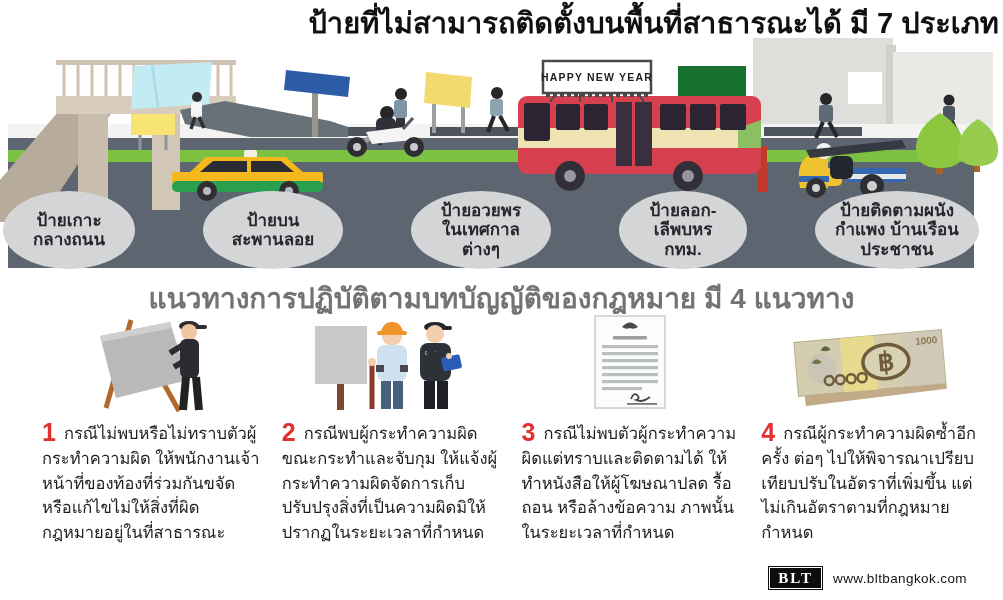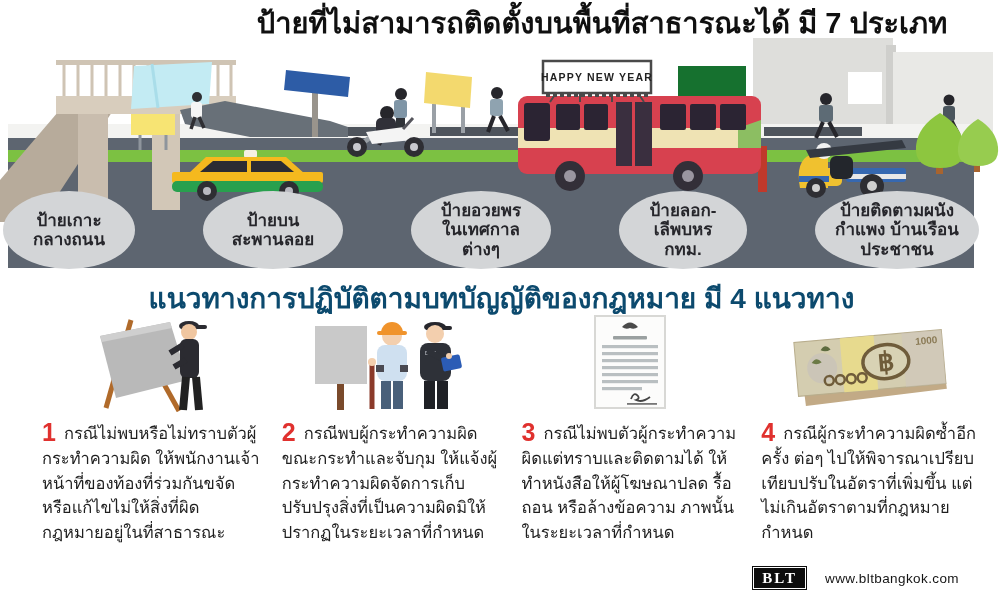--- a/index.html
+++ b/index.html
@@ -1,57 +1,57 @@
 <!DOCTYPE html>
 <html><head>
 <meta charset="utf-8">
 <style>
   html,body{margin:0;padding:0;background:#fff;}
   .page{
     position:relative;width:1003px;height:600px;overflow:hidden;background:#fff;
     font-family:"Liberation Sans",sans-serif;color:#1c1c1c;
   }
   .title{
-    position:absolute;top:6px;left:205px;right:4px;text-align:center;
+    position:absolute;top:6px;left:205px;right:4px;text-align:right;
     font-size:29px;font-weight:800;color:#101010;line-height:1.2;
   }
   .scene{position:absolute;top:0;left:0;width:1003px;height:272px;}
   .circles{
     position:absolute;top:190px;left:8px;width:966px;height:80px;
     display:flex;justify-content:space-between;align-items:center;
   }
   .circle{
     flex:none;height:78px;border-radius:50%;background:#d3d5d7;
     display:flex;align-items:center;justify-content:center;margin:0 -5px;
   }
   .circle span{
     white-space:pre-line;text-align:center;font-size:17px;font-weight:700;
     color:#26262b;line-height:1.14;
   }
   .c1{width:132px}.c2{width:140px}.c3{width:132px}.c4{width:138px}
   .c5{width:140px}.c6{width:128px}.c7{width:164px}
   .heading2{
     position:absolute;top:276px;left:0;right:0;text-align:center;
-    font-size:28px;font-weight:800;color:#0c4a6e;
+    font-size:28px;font-weight:800;color:#737373;
   }
   .columns{
     position:absolute;top:316px;left:42px;right:24px;
     display:grid;grid-template-columns:repeat(4,1fr);column-gap:22px;
   }
   .icon-box{height:96px;display:flex;align-items:flex-end;justify-content:center;}
   .col p{
     margin:8px 0 0 0;font-size:16.5px;line-height:1.5;color:#1f1f1f;
     font-weight:500;overflow-wrap:anywhere;
   }
   .num{
     color:#e0312e;font-weight:800;font-size:25px;margin-right:8px;
     line-height:1;vertical-align:-2px;
   }
   .footer{
-    position:absolute;right:44px;bottom:10px;display:flex;align-items:center;gap:18px;
+    position:absolute;right:36px;bottom:10px;display:flex;align-items:center;gap:10px;
   }
   .logo{
     background:#0d0d0d;color:#fff;font-family:"Liberation Serif",serif;
     font-weight:bold;font-size:15px;letter-spacing:2px;padding:4px 10px 3px 10px;
     box-shadow:inset 0 0 0 1px #0d0d0d, inset 0 0 0 2px #ffffff;
   }
   .website{font-size:13.5px;font-weight:normal;color:#141414;letter-spacing:.4px;}
 </style>
 </head>
 <body>

